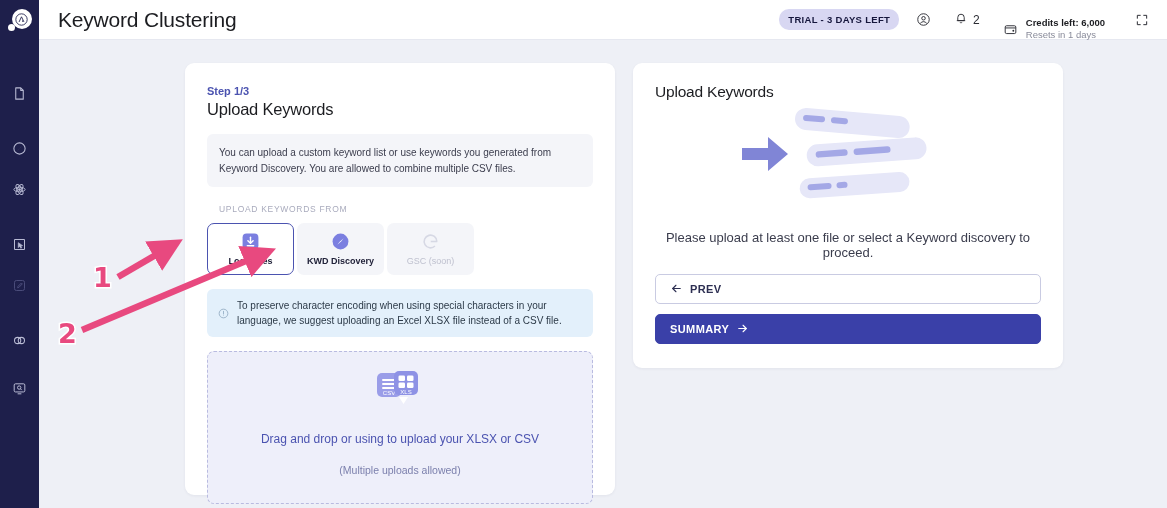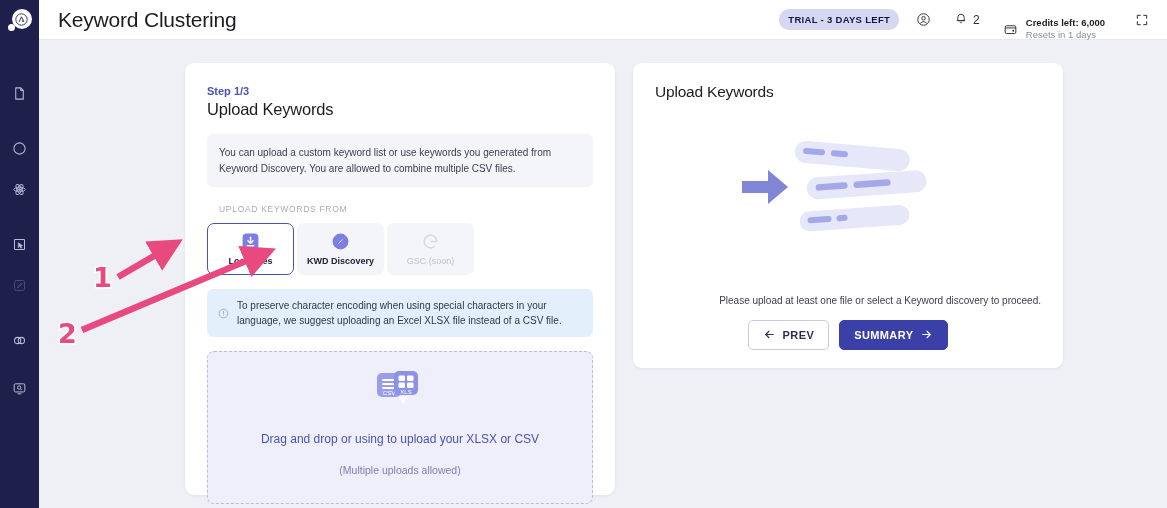--- a/index.html
+++ b/index.html
@@ -128,22 +128,22 @@
     background: #eeeffa;
     display: flex; flex-direction: column; align-items: center; justify-content: flex-start;
     padding-top: 18px;
   }
   .dz-icon { height: 46px; margin-bottom: 16px; }
   .dz-main { font-size: 12px; color: #4b53b0; margin-bottom: 18px; }
   .dz-sub { font-size: 10.5px; color: #7c80ad; }
 
   .right-title { font-size: 15.5px; color: #1c1d21; font-weight: 400; letter-spacing: -0.2px; }
   .illus { flex: 1; display: flex; align-items: center; justify-content: center; margin-top: -8px; }
-  .hint { text-align: right; font-size: 10px; color: #3b3d4d; margin-bottom: 14px; }
-  .actions { display: flex; justify-content: center; gap: 10px; padding-bottom: 18px; }
+  .hint { text-align: center; font-size: 13px; color: #3b3d4d; margin-bottom: 14px; }
+  .actions { display: flex; justify-content: space-between; gap: 10px; padding-bottom: 24px; flex-direction: column; }
   .btn {
     height: 30px; border-radius: 5px; display: flex; align-items: center; gap: 7px;
     font-size: 11px; font-weight: 700; letter-spacing: 0.4px; cursor: pointer;
   }
   .btn-prev { background: #ffffff; border: 1px solid #c9cbe2; color: #2d2f52; padding: 0 14px; }
   .btn-summary { background: #3a40a8; border: 1px solid #3a40a8; color: #ffffff; padding: 0 14px; }
 
   
   .anno { position: absolute; left: 0; top: 0; width: 1167px; height: 508px; pointer-events: none; }
   .anno-num {

